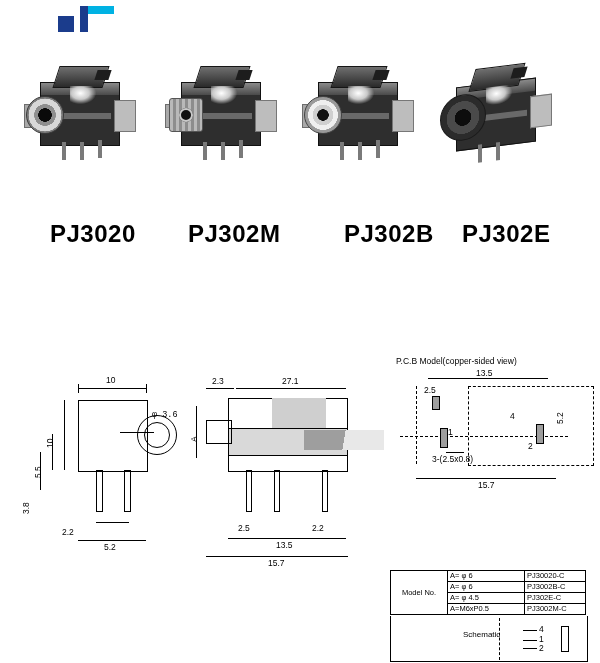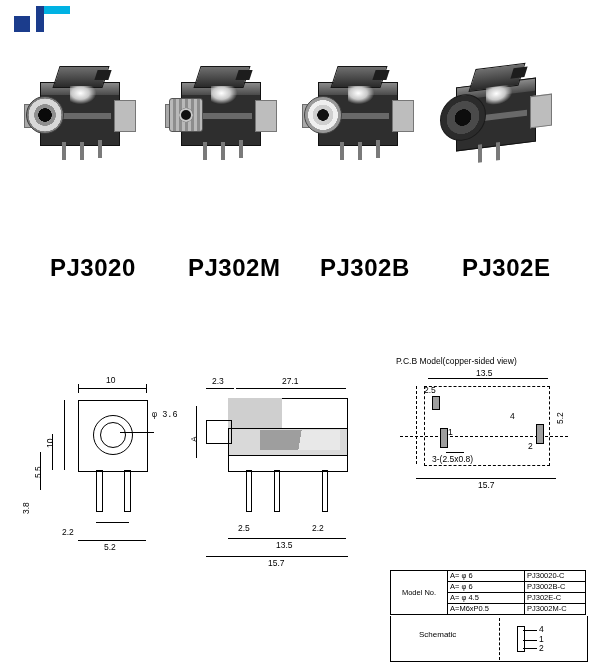--- a/index.html
+++ b/index.html
@@ -4,21 +4,21 @@
 <style>
   html,body{margin:0;padding:0;}
   body{
     width:600px;height:663px;
     background:#ffffff;
     font-family:"Liberation Sans", sans-serif;
     color:#000;
     position:relative;
     overflow:hidden;
   }
-  .abs{position:absolute;}
+  .abs{position:absolute;margin-left:44px;}
 
   
   #logo{left:14px;top:6px;width:56px;height:26px;}
   #logo .bar-cyan{position:absolute;left:22px;top:0;width:34px;height:8px;background:#00b2e3;}
   #logo .bar-blue-v{position:absolute;left:22px;top:0;width:8px;height:26px;background:#1b3c8c;}
   #logo .sq-blue{position:absolute;left:0;top:10px;width:16px;height:16px;background:#1b3c8c;}
 
   
   .photo{position:absolute;top:60px;width:124px;height:110px;}
   #photo0{left:22px;}
@@ -58,24 +58,24 @@
   .jack-b:after{content:"";position:absolute;left:9px;top:9px;width:14px;height:14px;border-radius:50%;
             background:#101010;box-shadow:0 0 0 2px #c9c9c9 inset;}
   .jack-c{position:absolute;left:4px;top:36px;width:36px;height:36px;border-radius:50%;
             background:radial-gradient(circle at 50% 50%,#111 0 22%,#cfcfcf 23% 40%,#efefef 41% 58%,#9a9a9a 59% 100%);
             border:1px solid #444;}
   .jack-d{position:absolute;left:2px;top:30px;width:44px;height:44px;border-radius:50%;
             background:radial-gradient(circle at 50% 50%,#0d0d0d 0 26%,#4a4a4a 27% 52%,#2b2b2b 53% 100%);
             border:1px solid #1a1a1a;}
   .angled{transform:skewY(-7deg);}
 
-  .p-label{position:absolute;top:220px;font-size:24px;font-weight:bold;letter-spacing:.5px;margin-top:34px;}
+  .p-label{position:absolute;top:220px;font-size:24px;font-weight:bold;letter-spacing:.5px;}
   #lab0{left:50px;}
   #lab1{left:188px;}
-  #lab2{left:320px;}
+  #lab2{left:344px;}
   #lab3{left:462px;}
 
   
   .dline{position:absolute;background:#000;}
   .h{height:1px;}
   .v{width:1px;}
   .dash{position:absolute;border-top:1px dashed #000;height:0;}
   .dashv{position:absolute;border-left:1px dashed #000;width:0;}
   .dimtxt{position:absolute;font-size:8.5px;line-height:1;}
   .dimtxt.rot{transform:rotate(-90deg);transform-origin:left top;}

